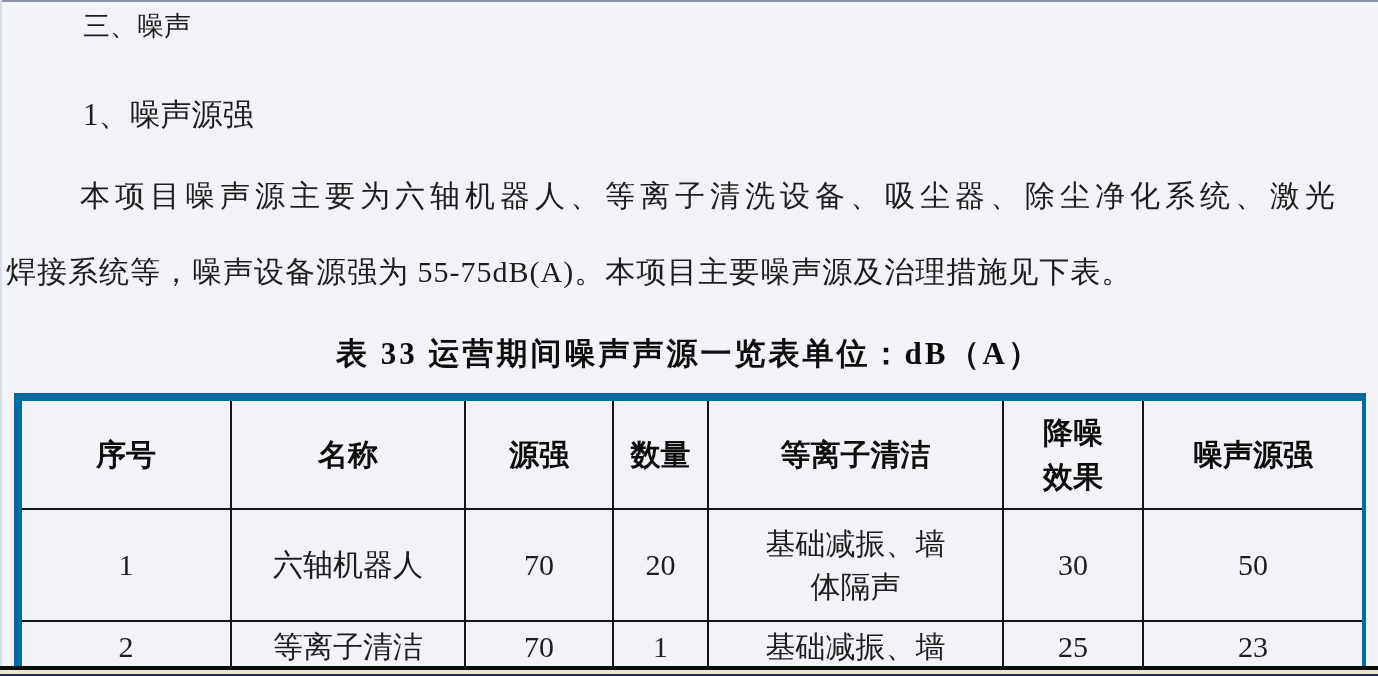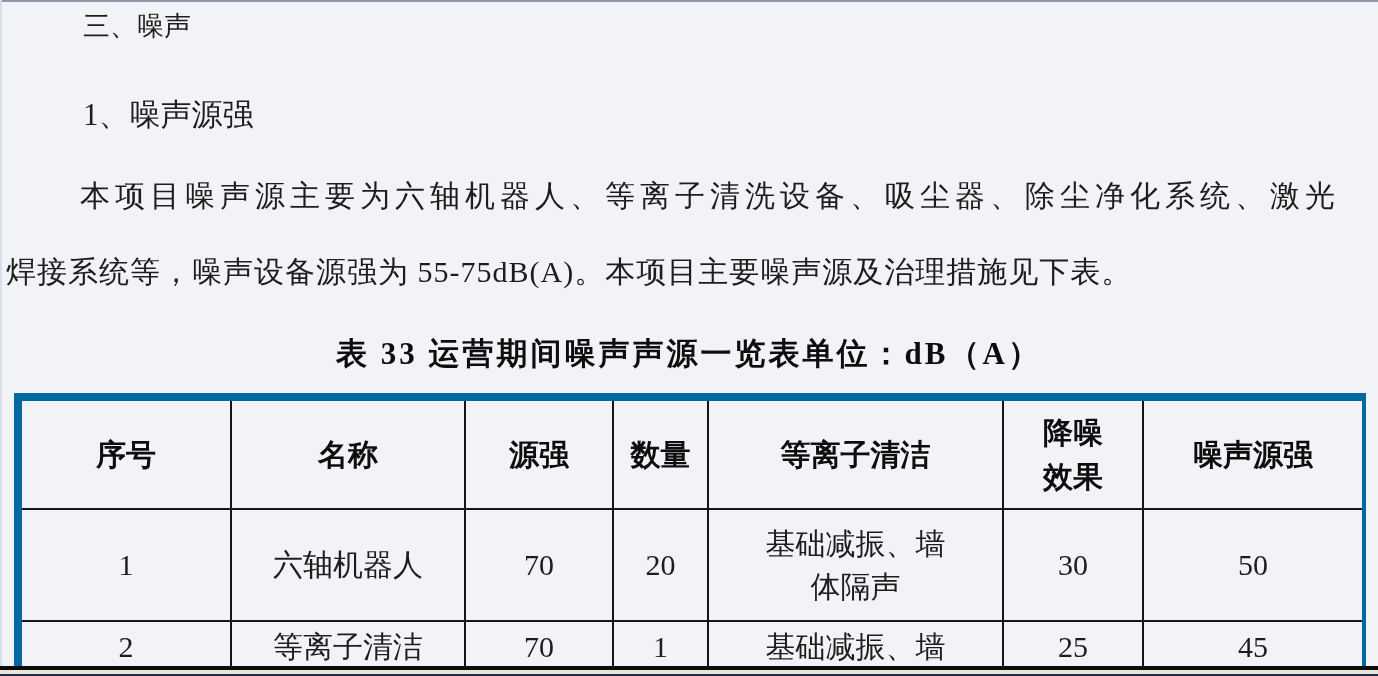--- a/index.html
+++ b/index.html
@@ -89,21 +89,21 @@
         <td>30</td>
         <td>50</td>
       </tr>
       <tr class="r2">
         <td>2</td>
         <td>等离子清洁</td>
         <td>70</td>
         <td>1</td>
         <td>基础减振、墙</td>
         <td>25</td>
-        <td>45</td>
+        <td>23</td>
       </tr>
     </tbody>
       </table>
   </div>
 
   <div class="cut-bar"></div>
   <div class="edge-bottom-cream"></div>
   <div class="edge-bottom-navy"></div>
 
 </div>

